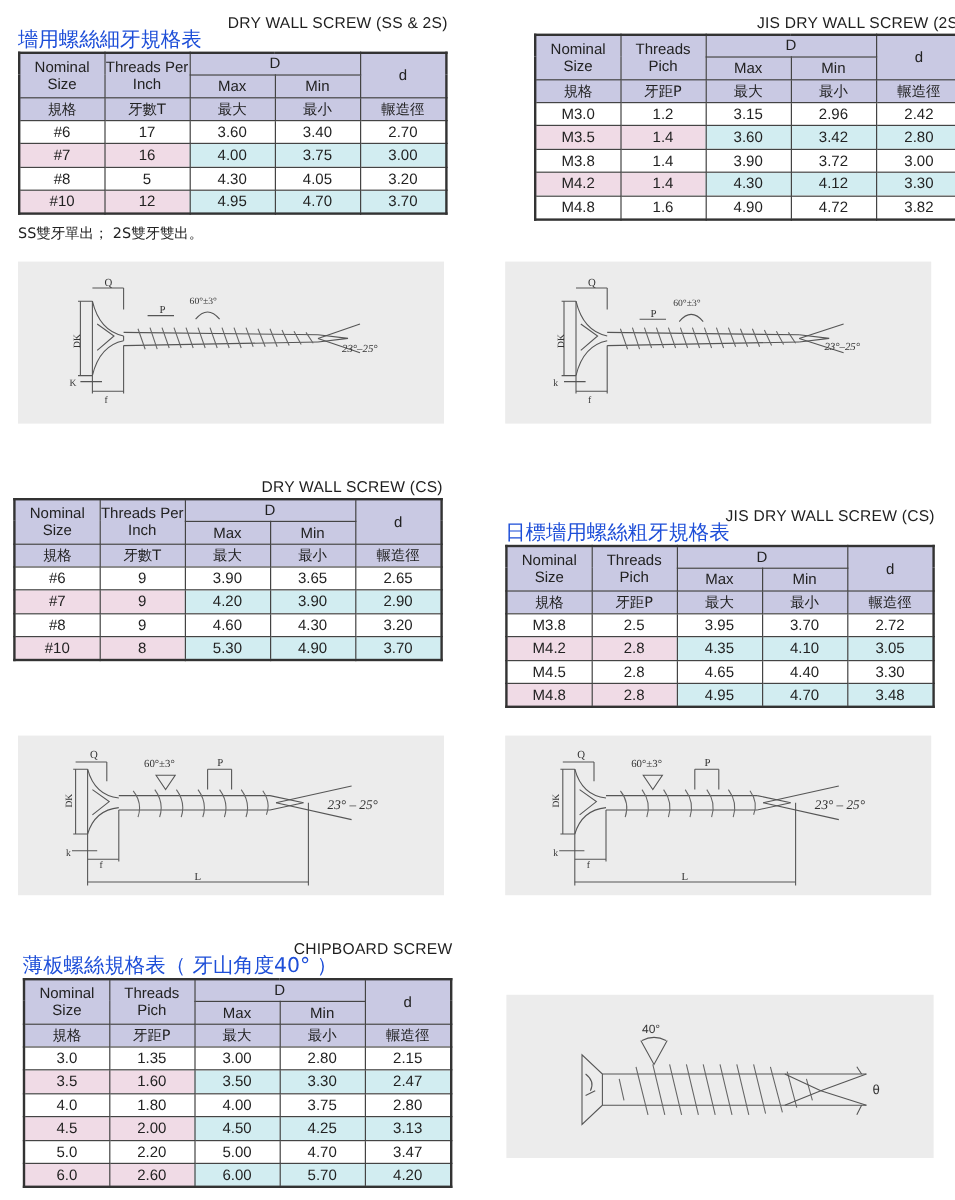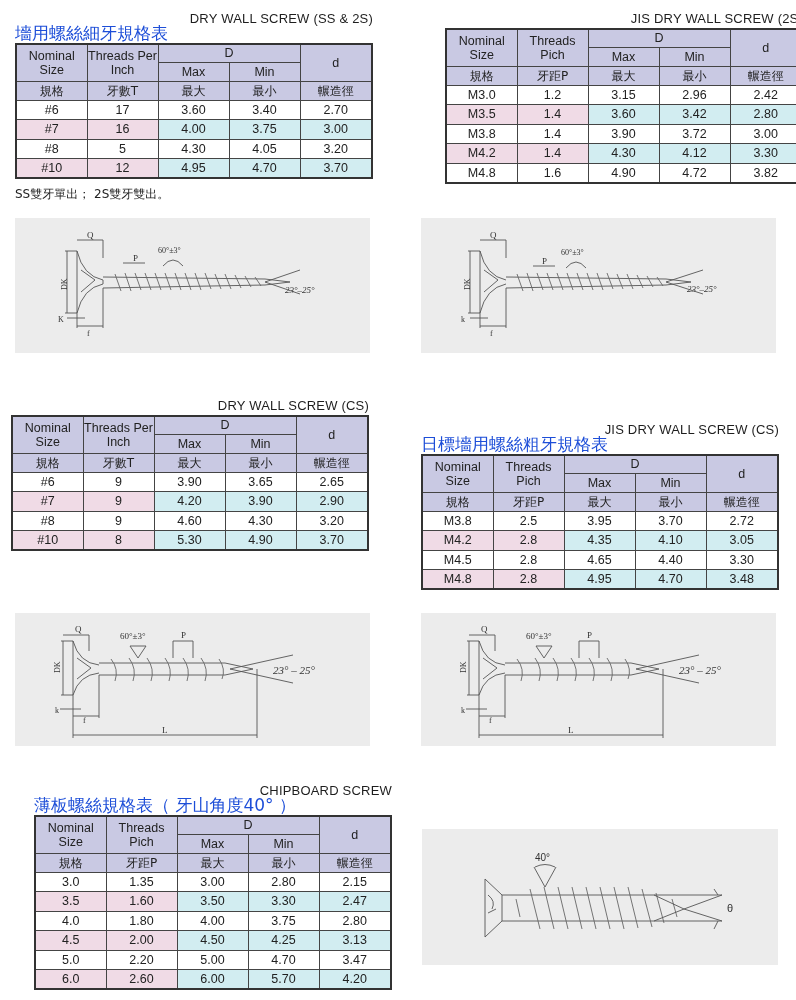--- a/index.html
+++ b/index.html
@@ -440,21 +440,21 @@
       <text x="105" y="26" font-size="9">60°±3°</text>
       <text x="258" y="61" font-style="italic" font-size="11">23° – 25°</text>
       <text x="37" y="60" font-size="8" transform="rotate(-90 41 56)">DK</text>
       <text x="40" y="100" font-size="8">k</text>
       <text x="68" y="110" font-size="8">f</text>
       <text x="147" y="120" font-size="9">L</text>
     </g>
   </svg>
 </div>
 
-<div class="section" style="left:34px; top:783px;">
+<div class="section" style="left:19px; top:783px;">
   <div class="sec-title">CHIPBOARD SCREW</div>
   <div class="sec-subtitle">薄板螺絲規格表（  牙山角度40°   ）</div>
   <table class="spec" style="width:356px;">
     <colgroup>
         <col style="width:71px">
         <col style="width:71px">
         <col style="width:71px">
         <col style="width:71px">
         <col style="width:72px">
       </colgroup>

